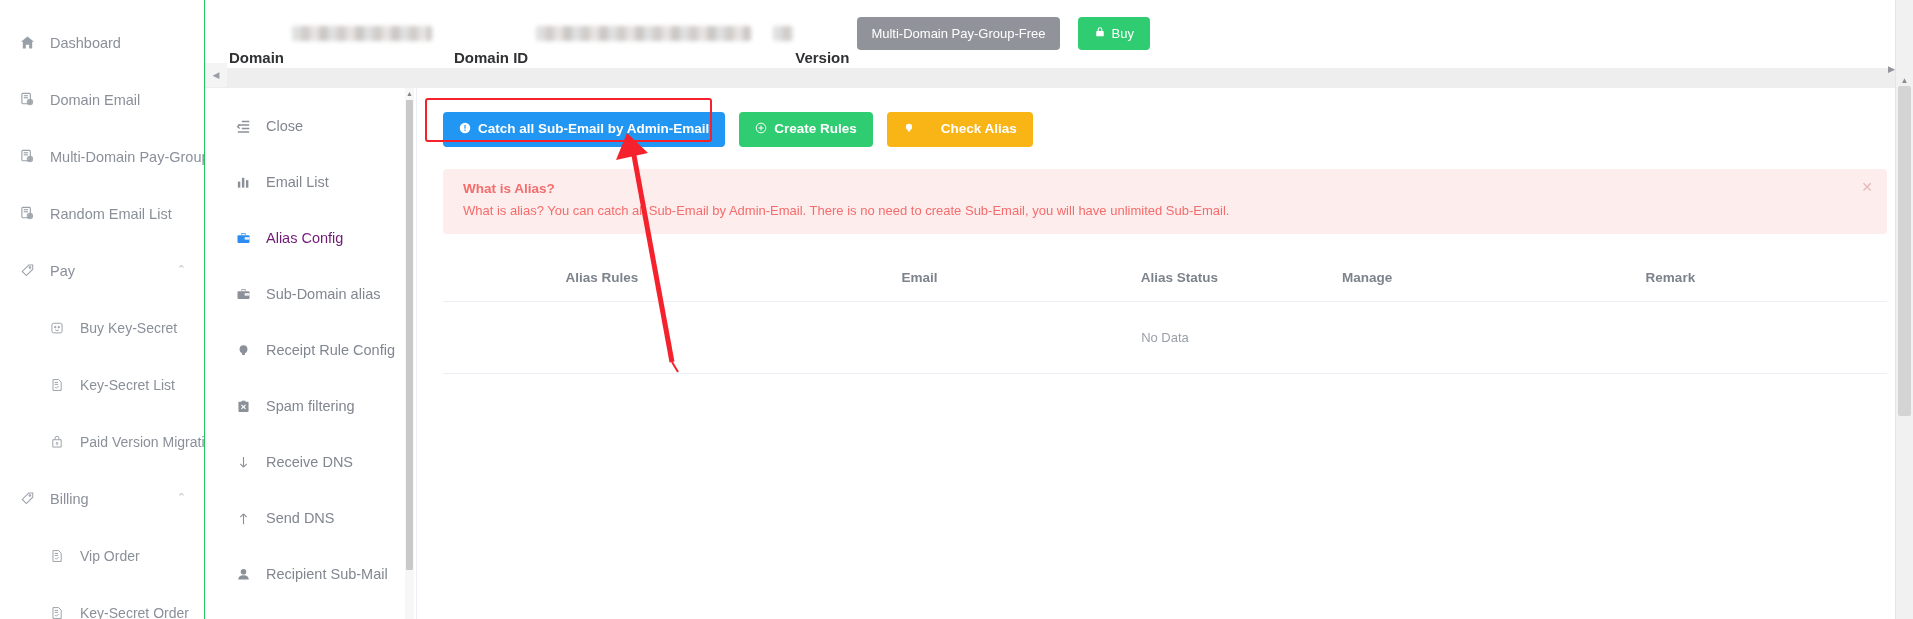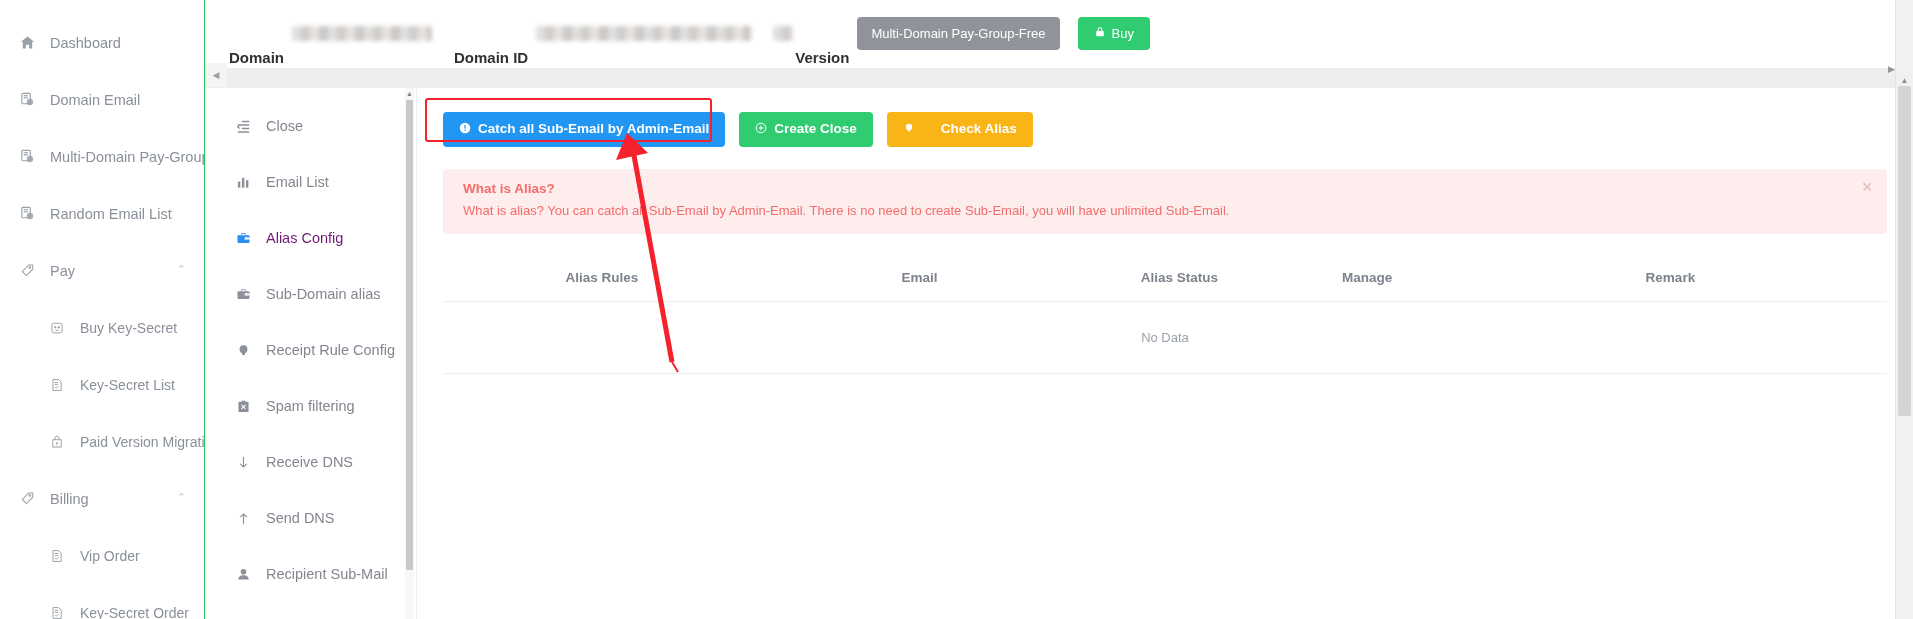--- a/index.html
+++ b/index.html
@@ -648,21 +648,21 @@
             <span>Catch all Sub-Email by Admin-Email</span>
           </button>
 
           <button class="btn btn-success">
             <span>
               <svg width="12" height="12" viewBox="0 0 16 16" fill="none" stroke="#ffffff" stroke-width="1.3">
                   <circle cx="8" cy="8" r="6.4"></circle>
                   <path d="M8 4.8v6.4M4.8 8h6.4"></path>
                 </svg>
             </span>
-            <span>Create Close</span>
+            <span>Create Rules</span>
           </button>
 
           <button class="btn btn-warning">
             <span>
               <svg width="12" height="12" viewBox="0 0 16 16" fill="#ffffff">
                   <circle cx="8" cy="6.6" r="4.2"></circle>
                   <rect x="6.4" y="10.4" width="3.2" height="2.3" rx=".6"></rect>
                 </svg>
             </span>
             <span>Check Alias</span>

